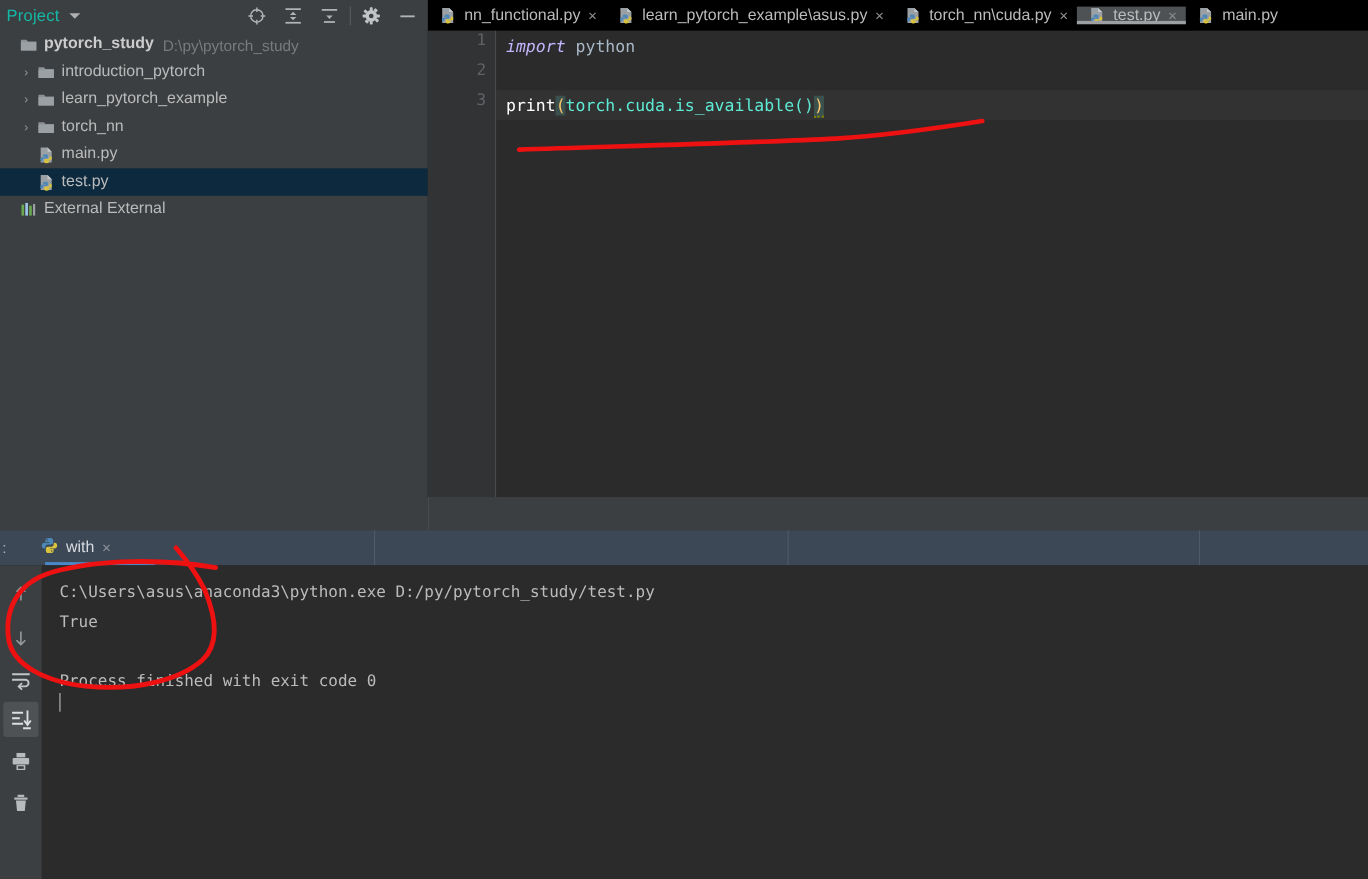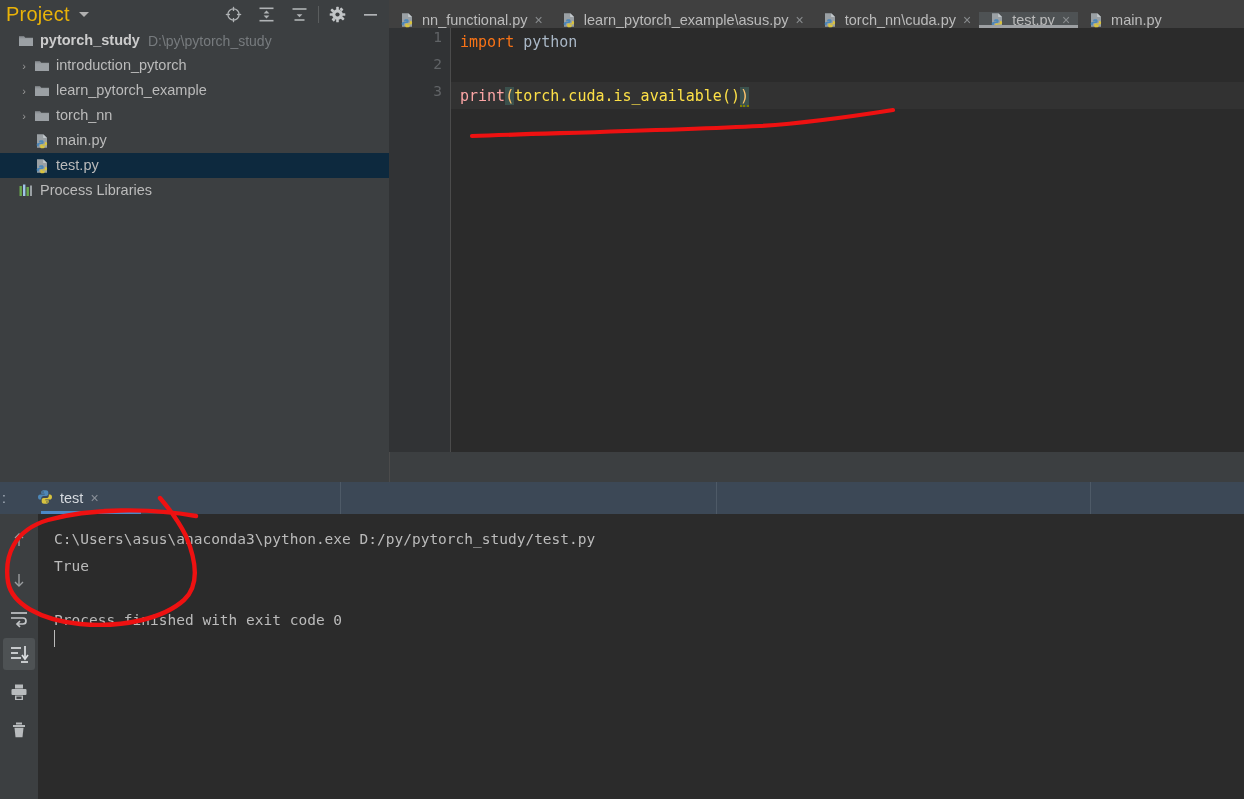--- a/index.html
+++ b/index.html
@@ -14,21 +14,21 @@
   
   #project-panel {
     position: absolute; left: 0; top: 0; width: 389px; height: 479px;
     background: #3c3f41;
   }
   #project-header {
     position: relative; height: 28px; width: 389px;
     background: #3c3f41; display: flex; align-items: center;
   }
   #project-title {
-    font-size: 20px; color: #eab308; margin-left: 6px; letter-spacing: .2px;
+    font-size: 15px; color: #14b8a6; margin-left: 6px; letter-spacing: .2px;
   }
   #project-caret {
     margin-left: 9px; width: 0; height: 0;
     border-left: 5px solid transparent; border-right: 5px solid transparent;
     border-top: 5px solid #b0b0b0;
   }
   #project-tools {
     position: absolute; right: 2px; top: 0; height: 28px;
     display: flex; align-items: center; gap: 0px;
   }
@@ -50,21 +50,21 @@
   .arrow.empty { color: transparent; }
   .row-icon { width: 20px; height: 25px; display: flex; align-items: center; justify-content: center; margin-right: 4px; }
   .row-label { line-height: 25px; }
   .row-label.bold { font-weight: bold; color: #cccccc; }
   .row-sub { color: #777b7e; margin-left: 8px; font-size: 14px; }
 
   
   #editor-area { position: absolute; left: 389px; top: 0; width: 855px; height: 452px; background: #2b2b2b; }
   #tab-strip {
     position: absolute; left: 0; top: 0; height: 28px; width: 855px;
-    background: #404040; display: flex; align-items: flex-end; overflow: hidden;
+    background: #000000; display: flex; align-items: center; overflow: hidden; text-decoration: underline;
   }
   .etab {
     display: flex; align-items: center; padding: 0 8px 0 10px; gap: 7px;
     font-size: 14.5px; color: #bbbbbb; position: relative; flex: none;
   }
   .etab.active { background: #4e5254; }
   .etab.active::after {
     content: ""; position: absolute; left: 0; right: 0; bottom: 0; height: 3px; background: #9da0a3;
   }
   .etab .close { color: #8a8d8f; font-size: 14px; line-height: 1; }
@@ -79,25 +79,25 @@
     font-family: "DejaVu Sans Mono", monospace; font-size: 14.5px; color: #606366;
   }
   #caret-line {
     position: absolute; left: 0; top: 54px; width: 855px; height: 27px; background: #323232;
   }
   #code-lines {
     position: absolute; left: 0; top: 0; width: 855px; height: 424px;
     font-family: "DejaVu Sans Mono", monospace; font-size: 15px;
   }
   .cline { position: absolute; left: 71px; white-space: pre; line-height: 27px; }
-  .t-kw   { color: #f97316; }
+  .t-kw   { color: #c4b5fd; font-style: italic; }
   .t-id   { color: #a9b7c6; }
-  .t-fn   { color: #fca5a5; }
+  .t-fn   { color: #ffffff; }
   .t-paren{ color: #ffc66d; background: #3b514d; }
-  .t-plain{ color: #fde047; }
+  .t-plain{ color: #5eead4; }
   .squiggle {
     border-bottom: 2px dotted #808000;
   }
 
   
   #mid-strip {
     position: absolute; left: 0; top: 452px; width: 1244px; height: 30px; background: #3c3f41;
   }
   #mid-strip-left { position: absolute; left: 0; top: 0; width: 389px; height: 30px; background: #3c3f41; }
   #mid-strip-right { position: absolute; left: 389px; top: 0; width: 855px; height: 30px; background: #3c3f41; }
@@ -272,21 +272,21 @@
           <span style="display:inline-block;width:0px"></span>
           <span class="arrow empty">›</span>
           <span class="row-icon">
             <svg width="16" height="16" viewBox="0 0 16 16">
               <rect x="1.5" y="3" width="2.4" height="10" fill="#6aa84f"></rect>
               <rect x="5" y="1.5" width="2.4" height="11.5" fill="#9fc5e8"></rect>
               <rect x="8.5" y="4" width="2.4" height="9" fill="#6aa84f"></rect>
               <rect x="12" y="2.5" width="2" height="10.5" fill="#9aa0a4"></rect>
             </svg>
           </span>
-          <span class="row-label">Process Libraries</span>
+          <span class="row-label">External External</span>
         </div>
       </div>
   </div>
 
   <div id="editor-area">
     <div id="tab-strip">
         <div class="etab">
           <span style="display:flex">
             <svg width="16" height="16" viewBox="0 0 16 16">
               <path d="M3 1.2h6.2L13 5v9.8H3z" fill="#9aa0a4"></path>
@@ -369,21 +369,21 @@
 
   <div id="console-tabbar"></div>
   <div id="console-colon">:</div>
   <div id="console-tab">
     <span>
       <svg width="16" height="16" viewBox="0 0 16 16">
         <path d="M7.6 1.2c-2.1 0-3.3.6-3.3 2v1.6h3.4v.6H3.2c-1.3 0-2.2 1-2.2 2.6s.8 2.6 2.1 2.6h1.1V9.3c0-1.3 1.1-2.4 2.5-2.4h2.7c1 0 1.9-.8 1.9-1.8V3.2c0-1.1-1-1.9-2.2-2H7.6zM6 2.3c.4 0 .7.3.7.7s-.3.7-.7.7-.7-.3-.7-.7.3-.7.7-.7z" fill="#4d87b7"></path>
         <path d="M8.4 14.8c2.1 0 3.3-.6 3.3-2v-1.6H8.3v-.6h4.5c1.3 0 2.2-1 2.2-2.6s-.8-2.6-2.1-2.6h-1.1v1.3c0 1.3-1.1 2.4-2.5 2.4H6.6c-1 0-1.9.8-1.9 1.8v1.9c0 1.1 1 1.9 2.2 2h1.5zM10 13.7c-.4 0-.7-.3-.7-.7s.3-.7.7-.7.7.3.7.7-.3.7-.7.7z" fill="#d8c33f"></path>
       </svg>
     </span>
-    <span>test</span>
+    <span>with</span>
     <span style="color:#8a9099;font-size:14px;">×</span>
     <div id="console-tab-underline"></div>
   </div>
   <div class="ctabdiv" style="left:340px;"></div>
   <div class="ctabdiv" style="left:716px;"></div>
   <div class="ctabdiv" style="left:1090px;"></div>
 
   <div id="console-body"></div>
   <div id="console-sidebar">
     <div class="cs-btn" style="top:10px;">

